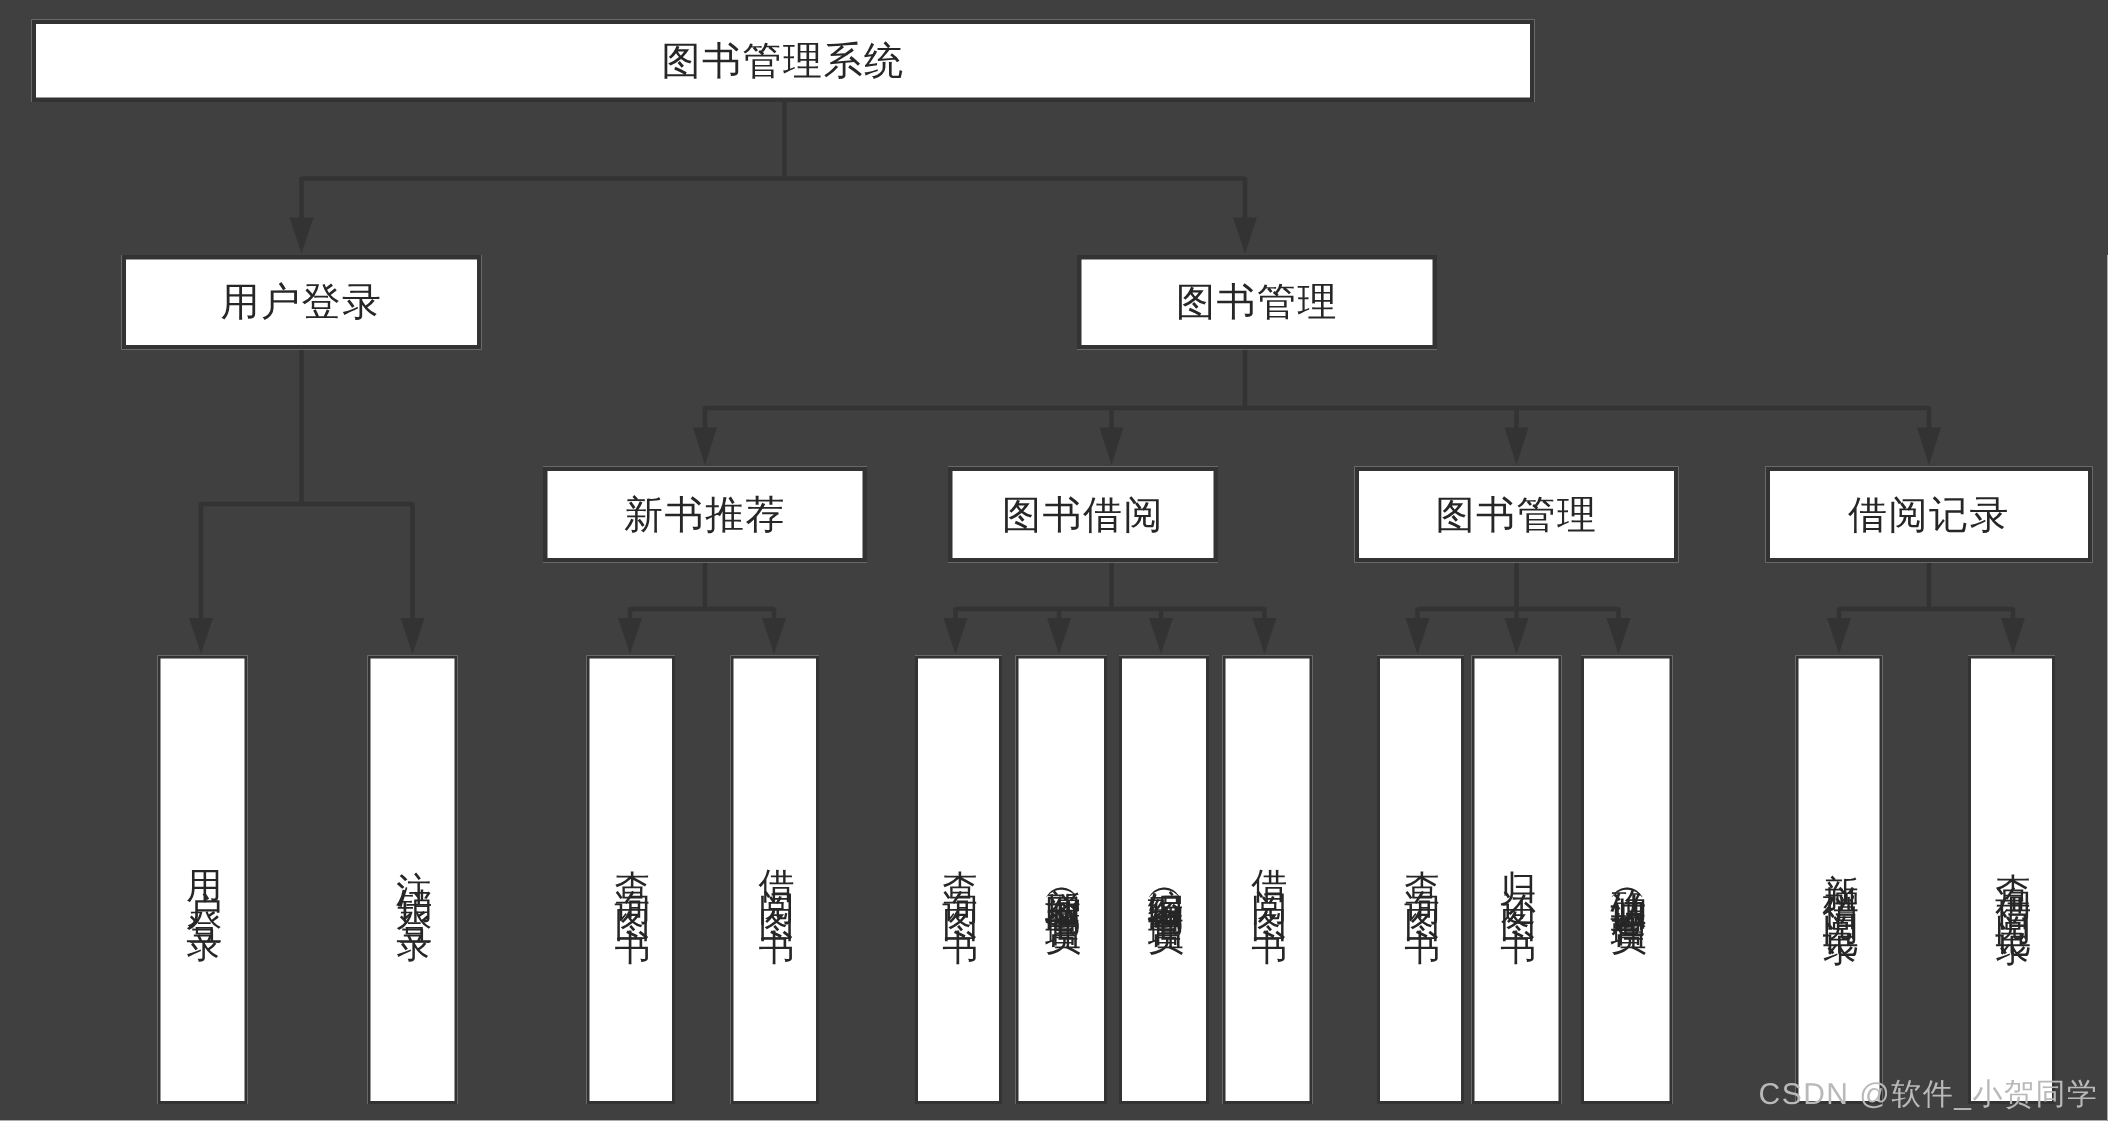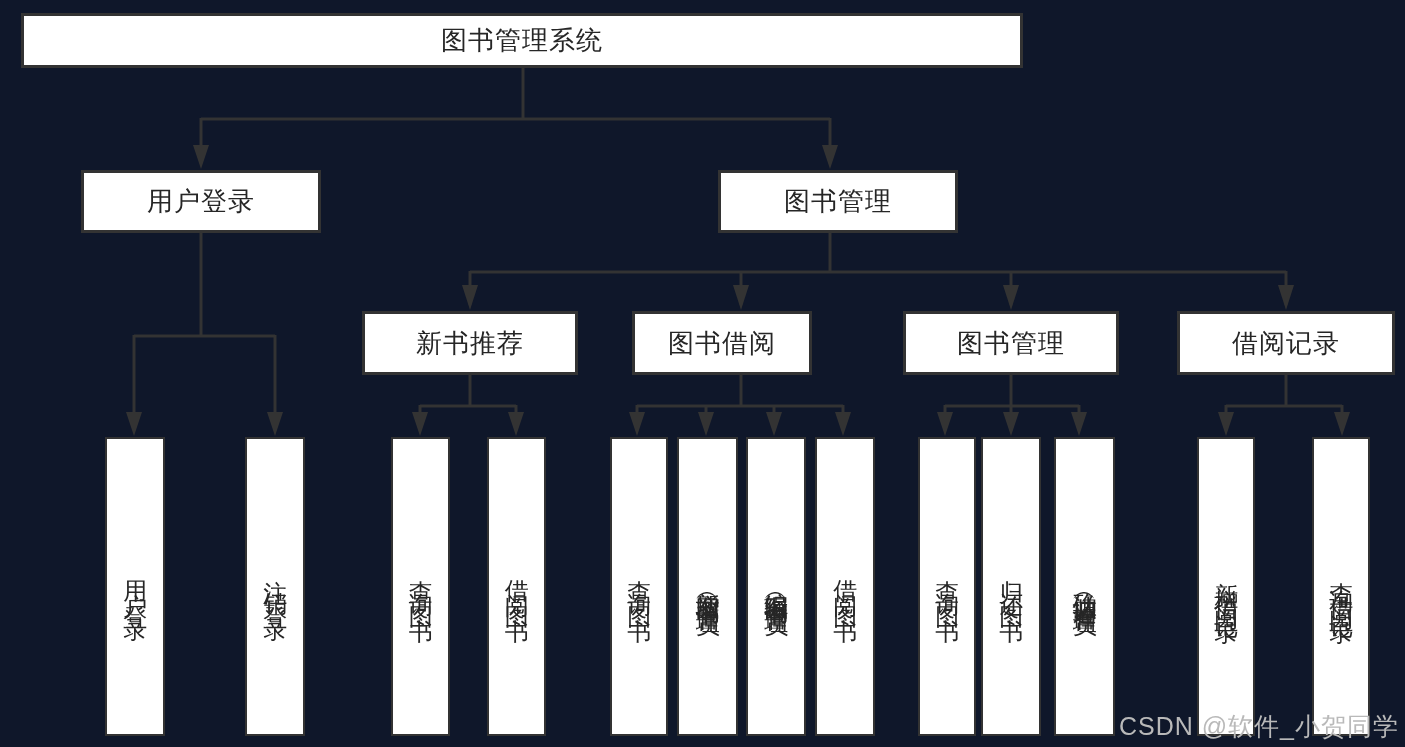--- a/index.html
+++ b/index.html
@@ -1,37 +1,37 @@
 <!DOCTYPE html>
 <html><head>
 <meta charset="utf-8">
 <style>
   html,body{margin:0;padding:0;background:#ffffff;}
   .canvas{
-    position:relative;width:1405px;height:747px;background:#0f172a;
+    position:relative;width:1405px;height:747px;background:#404040;
     font-family:"Liberation Sans",sans-serif;overflow:hidden;
   }
   .box{
     position:absolute;box-sizing:border-box;background:#ffffff;
     border:3px solid #333333;display:flex;align-items:center;justify-content:center;
     color:#262626;z-index:2;
   }
   .h-box{font-size:26px;letter-spacing:1px;white-space:nowrap;}
   .v-box{border-width:2.5px;}
   .v-text{
     writing-mode:vertical-rl;text-orientation:mixed;
     font-size:24px;line-height:1.1;
   }
   .ls4{letter-spacing:13px;}
   .ls6{letter-spacing:8px;}
   .ls9{letter-spacing:3px;}
   .connectors{position:absolute;left:0;top:0;width:1405px;height:747px;z-index:1;}
   .watermark{
     position:absolute;right:6px;bottom:4px;z-index:5;
-    font-size:25px;color:#b9b9b9;letter-spacing:1px;white-space:nowrap;text-align:center;
+    font-size:20px;color:#b9b9b9;letter-spacing:1px;white-space:nowrap;text-align:center;
   }
 </style>
 </head>
 <body>
 
 <div class="canvas">
 
   <svg class="connectors" viewBox="0 0 1405 747" xmlns="http://www.w3.org/2000/svg">
     <path fill="none" stroke="#333333" stroke-width="3" d="M523 68 V119 M201 119 H830 M201 118 V147 M830 118 V147
          M201 233 V337 M134 336 H275 M134 335 V414 M275 335 V414

